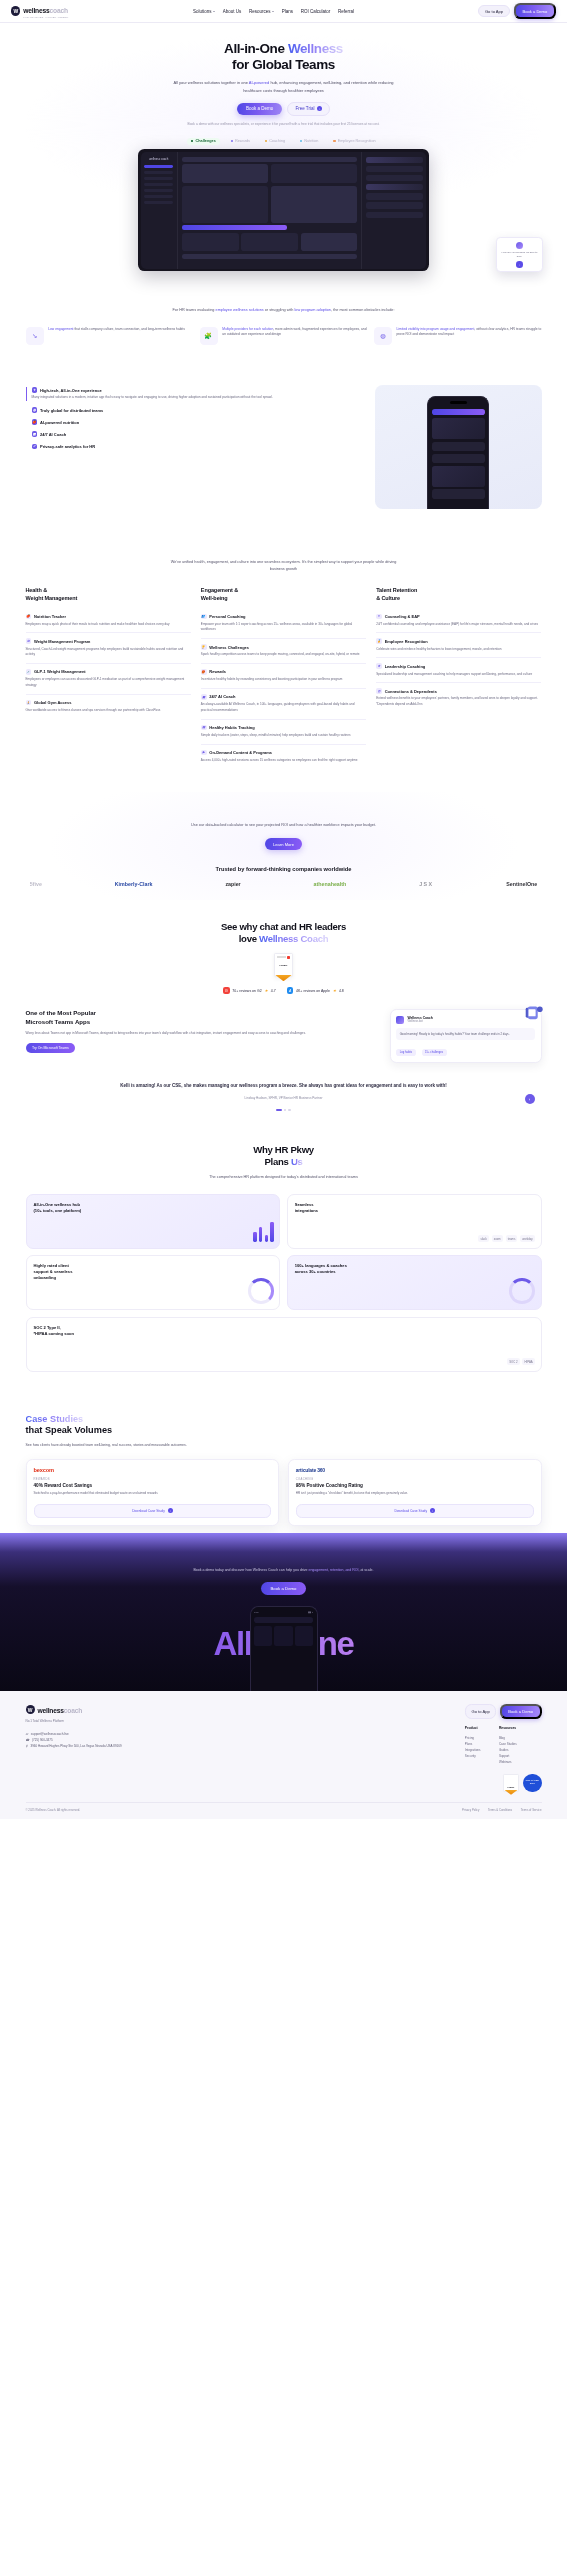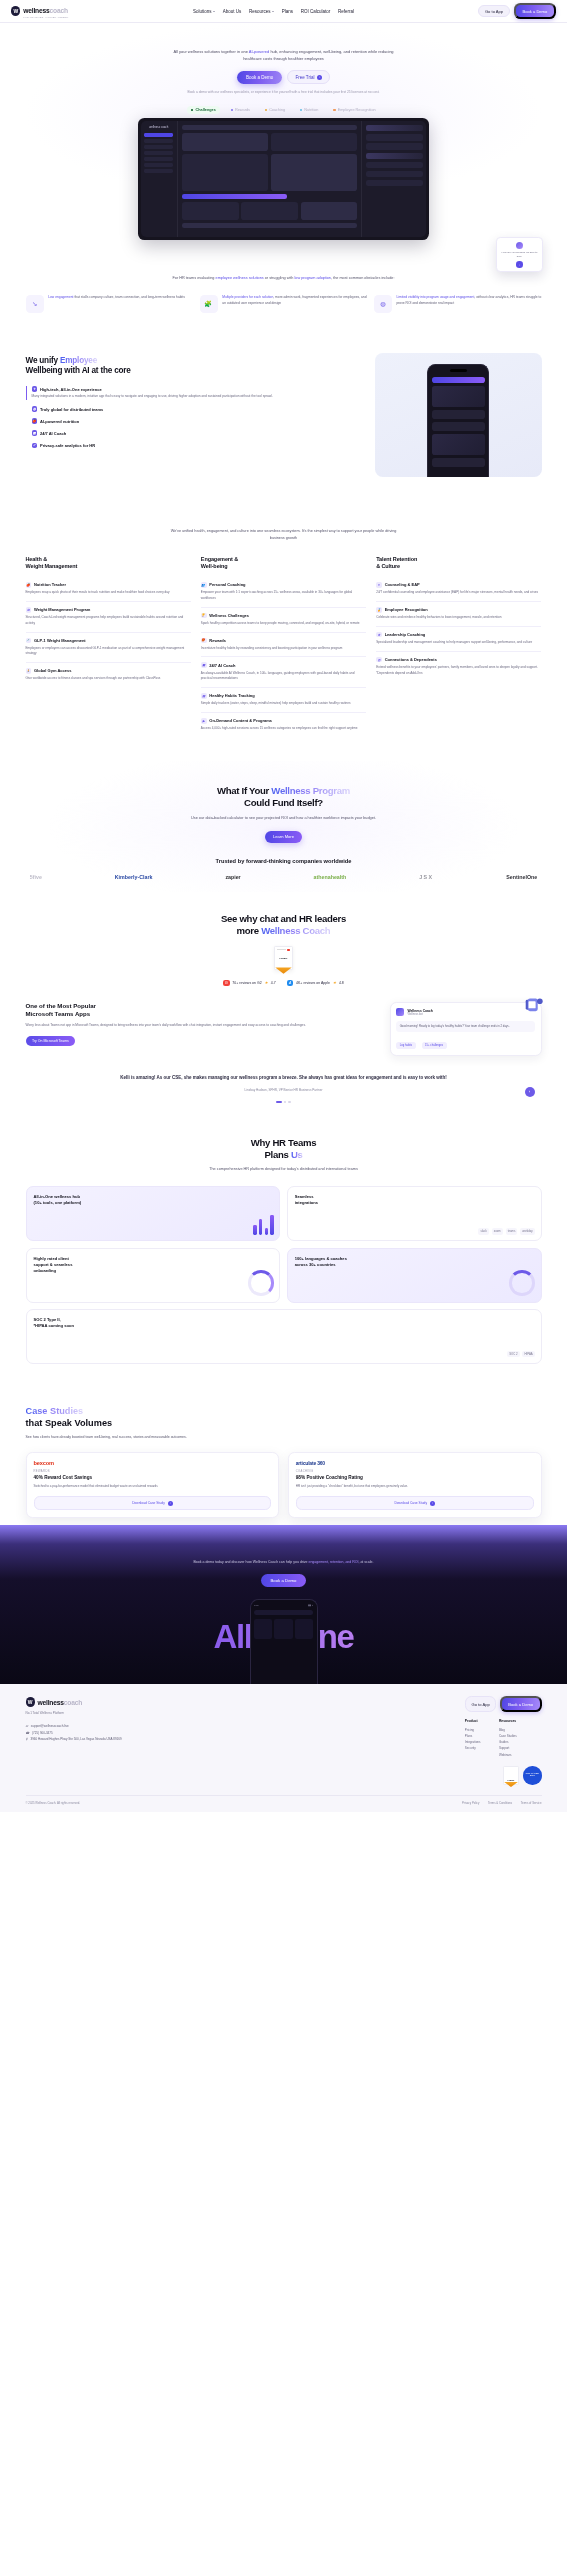--- a/index.html
+++ b/index.html
@@ -247,20 +247,24 @@
           <span>Referral</span>
         </span>
     </div>
     <div class="nav-right">
       <button class="btn-ghost">Go to App</button>
       <button class="btn-grad">Book a Demo</button>
     </div>
   </div>
 
   <div class="hero">
+    <h1 class="h1">
+      <span>All-in-One </span><span class="grad-txt">Wellness</span><br>
+      <span>for Global Teams</span>
+    </h1>
     <p class="hero-p">
       <span>All your wellness solutions together in one </span><b>AI-powered</b><span> hub, enhancing engagement, well-being, and retention while reducing healthcare costs through healthier employees</span>
     </p>
     <div class="hero-btns">
       <button class="btn-demo">Book a Demo</button>
       <button class="btn-trial">
         <span>Free Trial</span>
           <i class="dotarrow">›</i>
       </button>
     </div>
@@ -355,24 +359,20 @@
       </div>
       <div class="prob">
         <div class="prob-ic">◍</div>
         <div class="prob-t"><b>Limited visibility into program usage and engagement</b><span>, without clear analytics, HR teams struggle to prove ROI and demonstrate real impact</span></div>
       </div>
     </div>
   </div>
 
   <div class="unify">
     <div class="unify-l">
-      <h2 class="unify-h">
-        <span>We unify </span><span class="grad-txt">Employee</span><br>
-        <span>Wellbeing with AI at the core</span>
-      </h2>
       <div class="feat on">
         <div class="feat-t">
             <i class="feat-ic">✦</i>
             <span>High-tech, All-in-One experience</span>
           </div>
         <div class="feat-d">Many integrated solutions in a modern, intuitive app that's easy to navigate and engaging to use, driving higher adoption and sustained participation without the tool sprawl.</div>
       </div>
       <div class="feat">
         <div class="feat-t">
             <i class="feat-ic">◍</i>
@@ -525,42 +525,38 @@
               <span>Connections &amp; Dependents</span>
             </div>
             <div class="sol-d">Extend wellness benefits to your employees' partners, family members, and loved ones to deepen loyalty and support. *Dependents depend on Add-Ons</div>
           </div>
       </div>
 
     </div>
   </div>
 
   <div class="roi">
-    <h2 class="sec-h">
-      <span>What If Your </span><span class="grad-txt">Wellness Program</span><br>
-      <span>Could Fund Itself?</span>
-    </h2>
     <p class="sec-p">Use our data-backed calculator to see your projected ROI and how a healthier workforce impacts your budget.</p>
     <button class="btn-learn">Learn More</button>
 
     <div class="trusted">Trusted by forward-thinking companies worldwide</div>
     <div class="logos">
       <span class="lg" style="color:#b8b6c4">5five</span>
       <span class="lg" style="color:#15379b">Kimberly-Clark</span>
       <span class="lg" style="color:#16161a">zapier</span>
       <span class="lg" style="color:#6fa83a">athenahealth</span>
       <span class="lg" style="color:#8d8d96;letter-spacing:1.4px">JSX</span>
       <span class="lg" style="color:#1a1a22">SentinelOne</span>
     </div>
   </div>
 
   <div class="rev">
     <h2 class="sec-h">
       <span>See why chat and HR leaders</span><br>
-      <span>more </span><span class="grad-txt">Wellness Coach</span>
+      <span>love </span><span class="grad-txt">Wellness Coach</span>
     </h2>
     <div class="badge-g2">
       <i class="ln"></i>
         <i class="sq"></i>
       <span class="lead">Leader</span>
     </div>
     <div class="rev-stats">
       <span class="rev-stat">
         <i class="rs-ic" style="background:#f2413a">G</i>
         <span>70+ reviews on G2</span>
@@ -613,21 +609,21 @@
       <div class="dots">
         <i class="dot on"></i>
         <i class="dot"></i>
         <i class="dot"></i>
       </div>
     </div>
   </div>
 
   <div class="why">
     <h2 class="sec-h">
-      <span>Why HR Teams</span><br>
+      <span>Why HR Pkwy</span><br>
       <span>Plans </span><span class="grad-txt">Us</span>
     </h2>
     <p class="sec-p">The comprehensive HR platform designed for today's distributed and international teams</p>
     <div class="why-grid">
       <div class="why-card">
         <div class="why-t" style="white-space:pre-line">All-in-One wellness hub
 (10+ tools, one platform)</div>
         <div class="why-vis">
           <i class="vbar" style="height:10px"></i>
             <i class="vbar" style="height:15.6px"></i>

